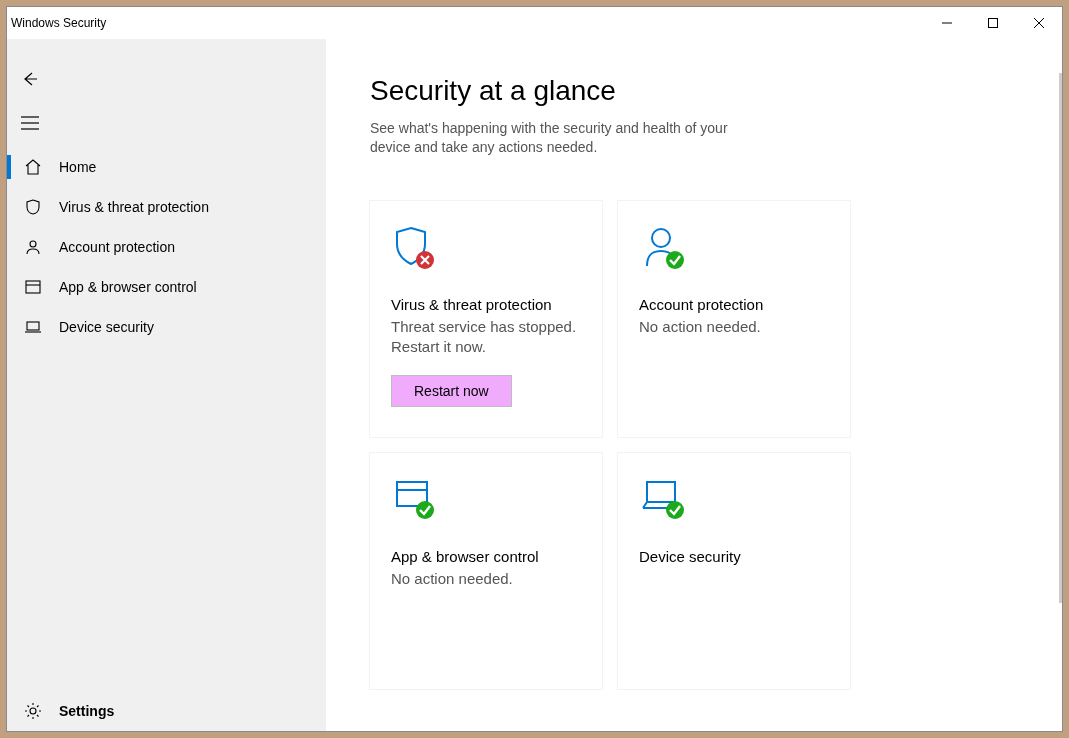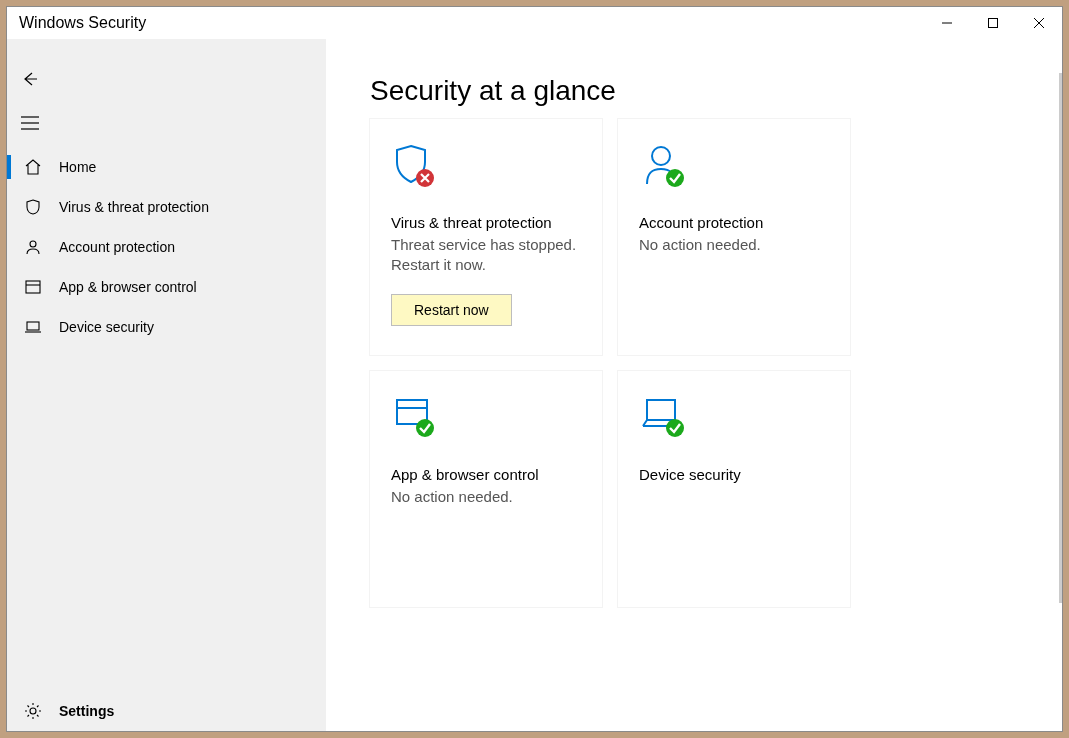--- a/index.html
+++ b/index.html
@@ -3,21 +3,21 @@
 <meta charset="utf-8">
 <style>
   * { box-sizing: border-box; }
   html, body { margin:0; padding:0; font-family: "Segoe UI", Tahoma, sans-serif; background:#c0a080; }
   .window {
     width:1057px; height:726px; margin:6px; background:#fff; border:1px solid #8a8a8a;
     display:flex; flex-direction:column; position:relative;
   }
   .titlebar {
     height:32px; display:flex; align-items:center; justify-content:space-between;
-    font-size:16px; color:#000; padding-left:12px;
+    font-size:12px; color:#000; padding-left:4px;
   }
   .titlebar .controls { display:flex; }
   .titlebar .ctl { width:46px; height:32px; display:flex; align-items:center; justify-content:center; color:#000; }
   .body { flex:1; display:flex; overflow:hidden; position:relative; }
   .sidebar {
     width:319px; background:#f0f0f0; display:flex; flex-direction:column;
     padding-top:20px;
   }
   .icon-btn {
     width:46px; height:40px; display:flex; align-items:center; justify-content:center; color:#000;
@@ -38,21 +38,21 @@
   .subtitle { font-size:14px; color:#555; max-width:380px; line-height:1.35; margin-bottom:44px; }
   .cards { display:grid; grid-template-columns: repeat(2, 232px); gap:16px; }
   .card {
     border:1px solid #fff; box-shadow:0 0 0 1px #f3f3f3; background:#fff; padding:22px 20px 28px 20px;
     min-height:236px;
   }
   .card .card-icon { height:56px; margin-bottom:16px; }
   .card-title { font-size:15px; color:#000; margin-bottom:4px; }
   .card-text { font-size:15px; color:#555; line-height:1.35; }
   .card-btn {
-    margin-top:18px; height:32px; padding:0 22px; background:#fef9c3; border:1px solid #bdbdbd;
+    margin-top:18px; height:32px; padding:0 22px; background:#f0abfc; border:1px solid #bdbdbd;
     font-size:14px; color:#000; display:inline-flex; align-items:center; justify-content:center; cursor:default;
   }
   .scroll-indicator { position:absolute; top:34px; right:0; width:3px; height:530px; background:#ccc; }
   svg { display:block; }
 </style>
 </head>
 <body>
 
 <div class="window">
 
@@ -159,20 +159,21 @@
               </svg>
           </span>
           <span>Settings</span>
         </div>
       </div>
 
     </div>
 
     <div class="main">
       <h1>Security at a glance</h1>
+      <div class="subtitle">See what's happening with the security and health of your device and take any actions needed.</div>
 
       <div class="cards">
 
         <div class="card">
           <div class="card-icon">
             <svg width="52" height="52" viewBox="0 0 52 52">
               <path d="M20 4 L34 8 V20 C34 30 28 36 20 40 C12 36 6 30 6 20 V8 Z" fill="none" stroke="#0078d4" stroke-width="2"></path>
               <circle cx="34" cy="36" r="9" fill="#d13438"></circle>
               <path d="M30 32 L38 40 M38 32 L30 40" stroke="#fff" stroke-width="2.2"></path>
             </svg>

